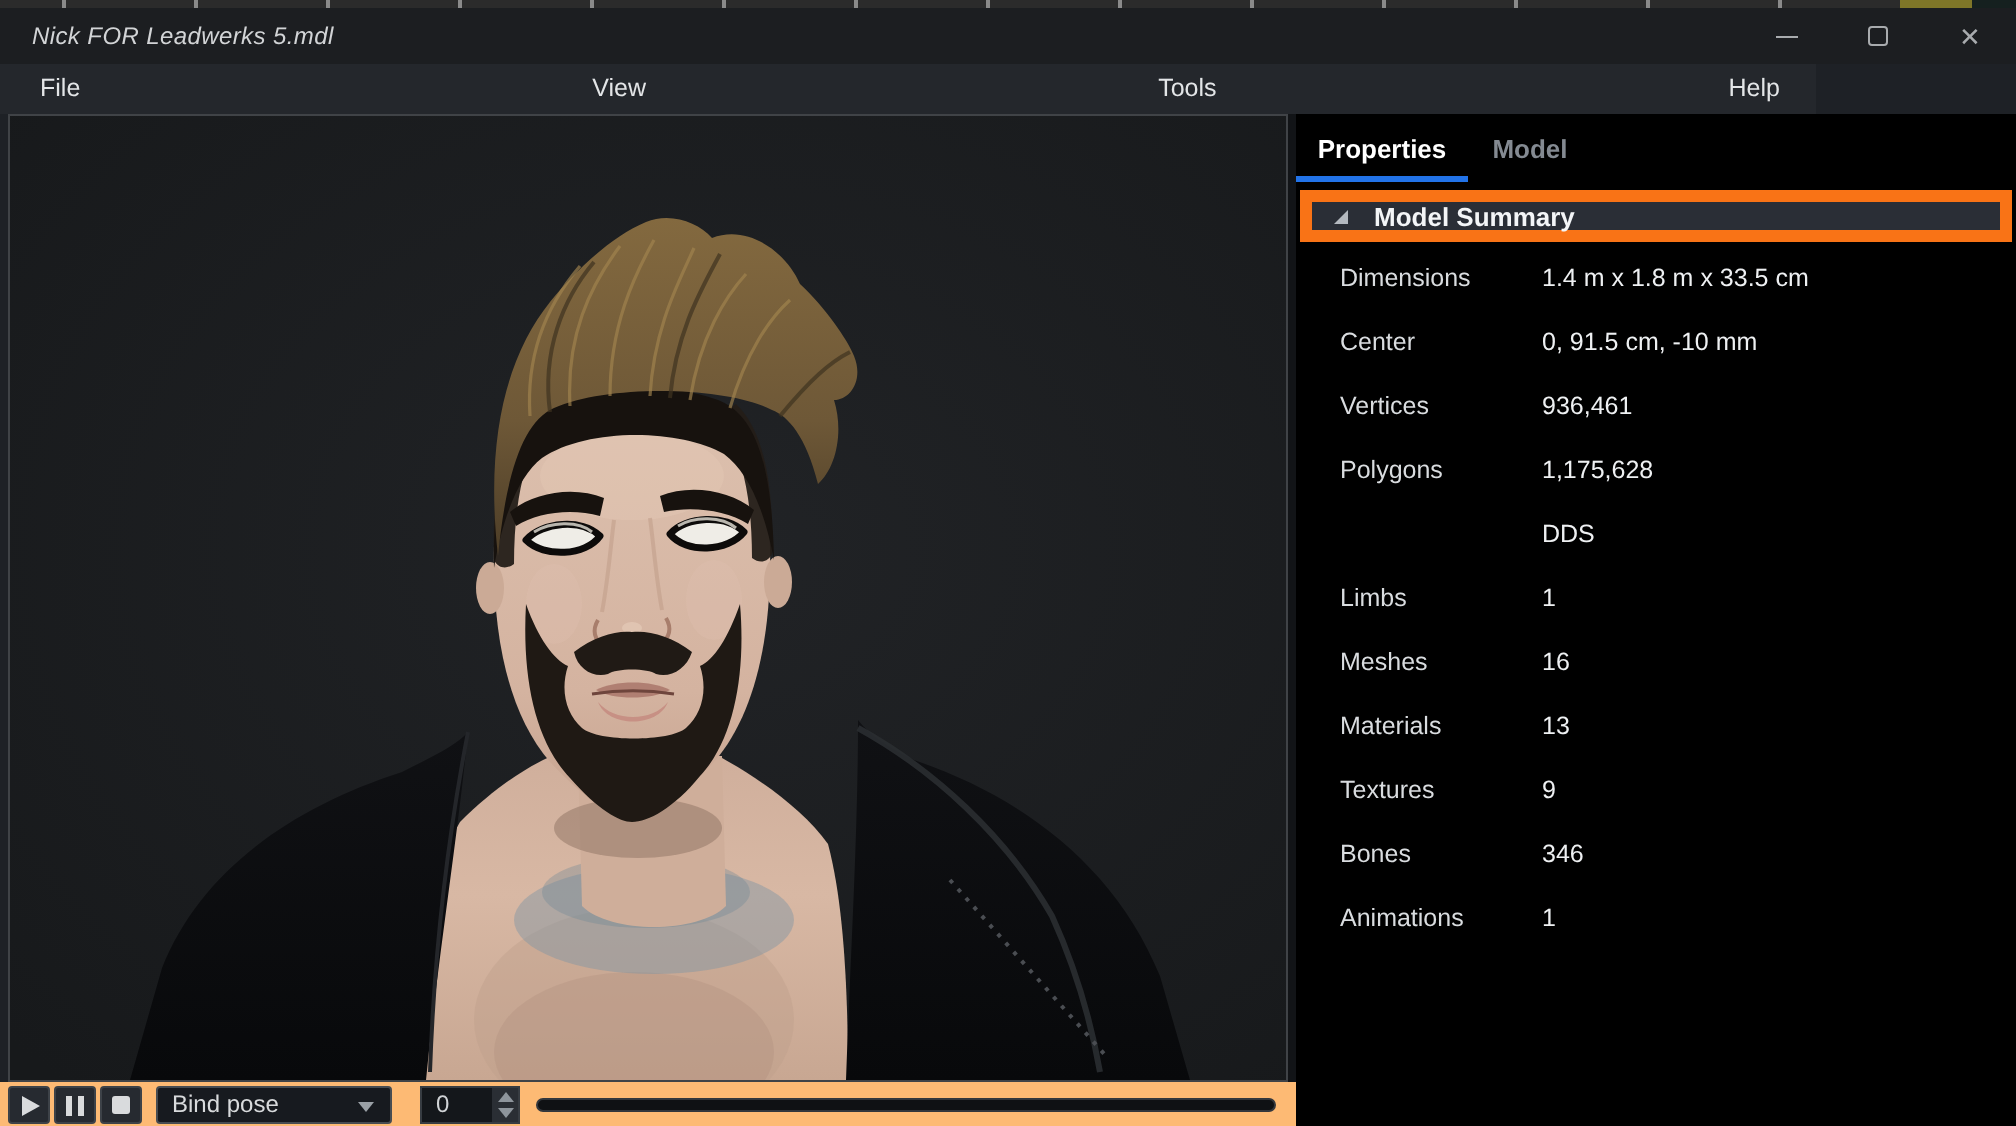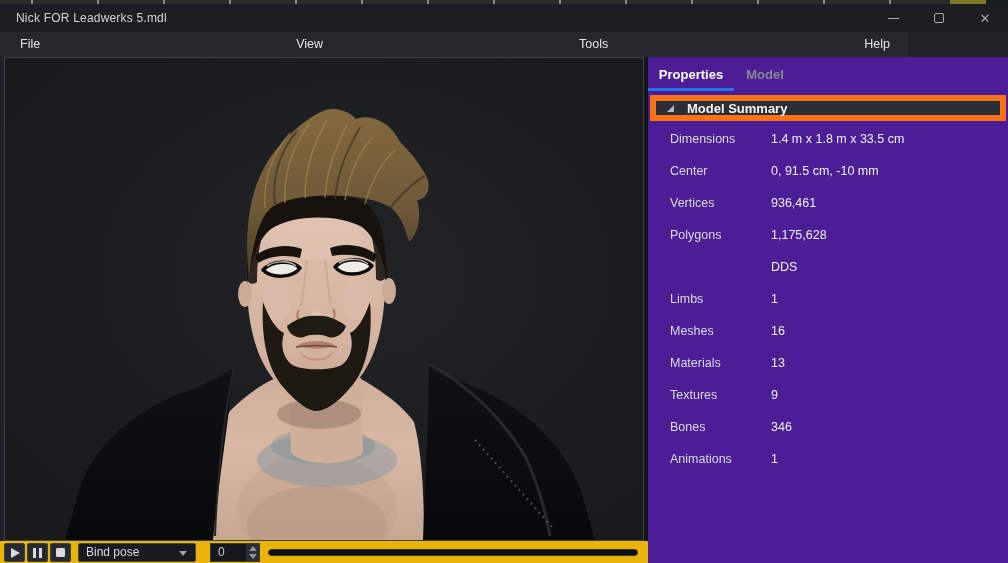--- a/index.html
+++ b/index.html
@@ -10,56 +10,56 @@
     -webkit-font-smoothing:antialiased;
   }
   
   .top-sliver { position:absolute; left:0; top:0; width:1008px; height:4px; background:#2b2b2b;
     background-image:repeating-linear-gradient(90deg, transparent 0 31px, #8a8a8a 31px 33px, transparent 33px 66px);}
   .sliver-yellow { position:absolute; left:950px; top:0; width:36px; height:4px; background:#7f7628; }
   .sliver-dark { position:absolute; left:986px; top:0; width:22px; height:4px; background:#15201f; }
   
   .titlebar { position:absolute; left:0; top:4px; width:1008px; height:28px; background:#1c1e21; }
   .title-text { position:absolute; left:16px; top:0; height:28px; line-height:28px;
-    font-size:12px; color:#d2d4d6; letter-spacing:.2px; }
+    font-size:12px; color:#d2d4d6; letter-spacing:.2px;font-style:italic; }
   .win-controls { position:absolute; right:0; top:0; height:28px; display:flex; }
   .win-btn { width:46px; height:28px; display:flex; align-items:center; justify-content:center; cursor:default; }
   .glyph-min { width:11px; height:1px; background:#a8abae; }
   .glyph-max { width:10px; height:10px; border:1px solid #a8abae; border-radius:2px; }
   .glyph-close { color:#a8abae; font-size:13px; line-height:13px; }
   
   .menubar { position:absolute; left:0; top:32px; width:908px; height:25px; background:#24272c;
     display:flex; align-items:center;justify-content:space-between; }
   .menu-item { padding:0 18px; font-size:12.5px; color:#e3e5e7; height:25px; line-height:25px; }
   .menu-item:first-child { margin-left:2px; }
   
   .viewport { position:absolute; left:4px; top:57px; width:640px; height:484px;
     background:#1b1d1f; border:1px solid #404347; }
   .viewport svg { display:block; width:100%; height:100%; }
   .divider { position:absolute; left:644px; top:57px; width:4px; height:506px; background:#121417; }
   
-  .panel { position:absolute; left:648px; top:57px; width:360px; height:506px; background:#4c1d95; }
+  .panel { position:absolute; left:648px; top:57px; width:360px; height:506px; background:#000000; }
   .tab { position:absolute; top:5px; height:26px; line-height:26px; text-align:center;
     font-size:13px; font-weight:bold; }
   .tab-properties { left:0; width:86px; color:#ffffff; }
   .tab-model { left:86px; width:62px; color:#848a92; }
   .tab-underline { position:absolute; left:0; top:31px; width:86px; height:3px; background:#2273e8; }
   .section-header { position:absolute; left:2px; top:38px; width:356px; height:26px;
     background:#2a2e36; border:6px solid #f97316; display:flex; align-items:center; }
   .collapse-tri { width:0; height:0; margin-left:11px;
     border-bottom:7px solid #b4b9bf; border-left:7px solid transparent; }
   .section-title { margin-left:13px; font-size:13px; font-weight:bold; color:#f3f5f7; }
   .rows { position:absolute; left:0; top:66px; width:360px; }
   .prop-row { position:relative; height:32px; }
   .prop-label { position:absolute; left:22px; top:0; height:32px; line-height:32px;
     font-size:12.5px; color:#d9dcdf;text-align:center; }
   .prop-value { position:absolute; left:123px; top:0; height:32px; line-height:32px;
     font-size:12.5px; color:#eef0f2; }
   
-  .bottombar { position:absolute; left:0; top:541px; width:648px; height:22px; background:#eab308; }
+  .bottombar { position:absolute; left:0; top:541px; width:648px; height:22px; background:#fdba74; }
   .pb-btn { position:absolute; top:2px; width:21px; height:19px; background:#262a30;
     border:1px solid #3d4248; border-radius:2px; display:flex; align-items:center; justify-content:center; }
   .btn-play { left:4px; } .btn-pause { left:27px; } .btn-stop { left:50px; }
   .glyph-play { width:0; height:0; margin-left:2px;
     border-left:9px solid #d9dbdd; border-top:5px solid transparent; border-bottom:5px solid transparent; }
   .glyph-pause { display:flex; gap:3px; }
   .glyph-pause i { display:block; width:3px; height:10px; background:#d9dbdd; }
   .glyph-stop { width:9px; height:9px; background:#d9dbdd; border-radius:1.5px; }
   .pose-dropdown { position:absolute; left:78px; top:2px; width:118px; height:19px;
     background:#171a1f; border:1px solid #474c52; border-radius:2px; }

